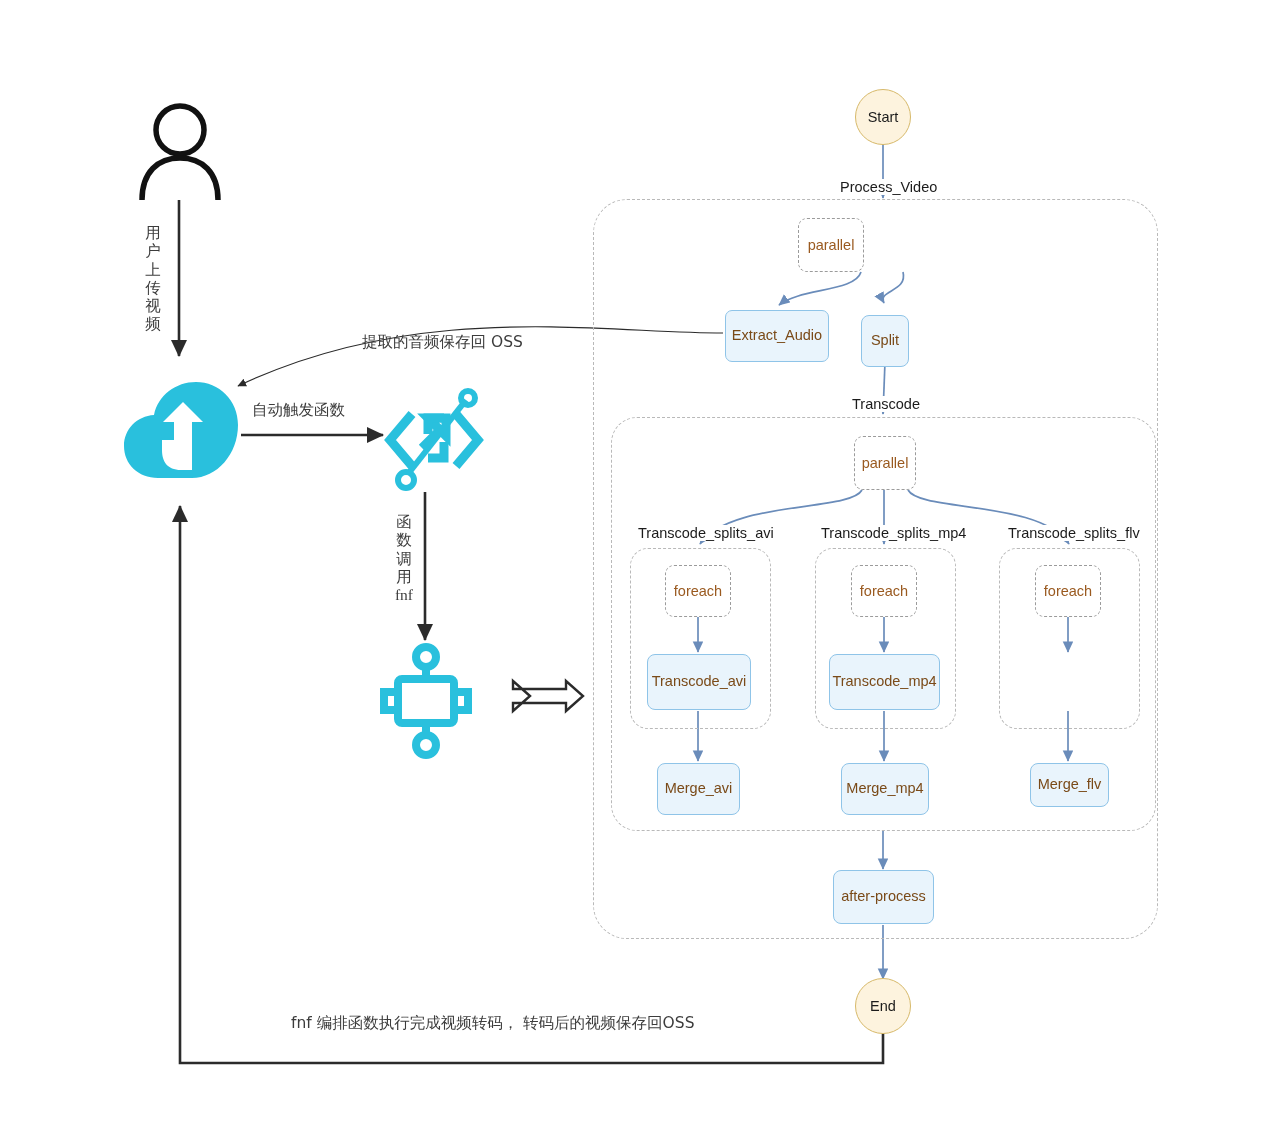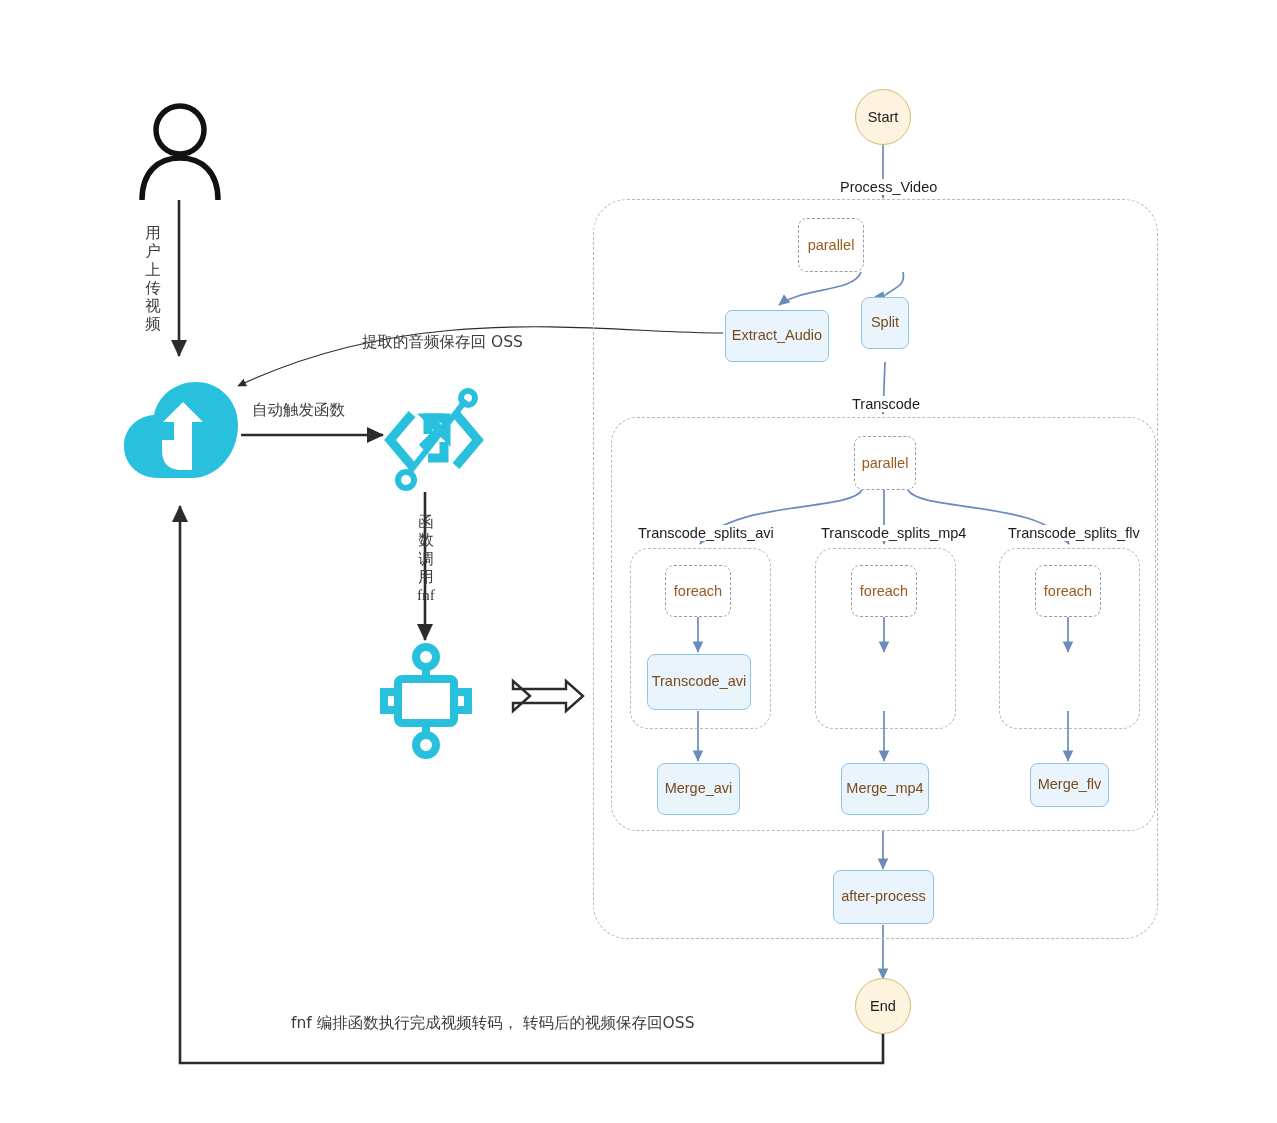--- a/index.html
+++ b/index.html
@@ -197,23 +197,24 @@
   <div class="term" style="left:855px; top:89px; width:56px; height:56px;">Start</div>
   <div class="term" style="left:855px; top:978px; width:56px; height:56px;">End</div>
 
   <div class="ghost" style="left:798px; top:218px; width:66px; height:54px;">parallel</div>
   <div class="ghost" style="left:854px; top:436px; width:62px; height:54px;">parallel</div>
   <div class="ghost" style="left:665px; top:565px; width:66px; height:52px;">foreach</div>
   <div class="ghost" style="left:851px; top:565px; width:66px; height:52px;">foreach</div>
   <div class="ghost" style="left:1035px; top:565px; width:66px; height:52px;">foreach</div>
 
   <div class="node" style="left:725px; top:310px; width:104px; height:52px;border-radius:7px;">Extract_Audio</div>
-  <div class="node" style="left:861px; top:297px; width:48px; height:52px;">Split</div>
+  <div class="node" style="left:861px; top:315px; width:48px; height:52px;">Split</div>
 
   <div class="node" style="left:647px; top:654px; width:104px; height:56px;">Transcode_avi</div>
+  <div class="node" style="left:829px; top:654px; width:111px; height:56px;">Transcode_mp4</div>
 
   <div class="node" style="left:657px; top:763px; width:83px; height:52px;">Merge_avi</div>
   <div class="node" style="left:841px; top:763px; width:88px; height:52px;">Merge_mp4</div>
   <div class="node" style="left:1030px; top:763px; width:79px; height:44px;">Merge_flv</div>
 
   <div class="node" style="left:833px; top:870px; width:101px; height:54px;">after-process</div>
 
   <div class="icon-wrap" style="left:135px; top:100px; width:90px; height:100px;">
     <svg width="90" height="100" viewBox="0 0 90 100" xmlns="http://www.w3.org/2000/svg">
       <circle cx="45" cy="30" r="24" fill="none" stroke="#111" stroke-width="5.5"></circle>
@@ -264,17 +265,17 @@
       </g>
     </svg>
   </div>
 
   <div class="vcap" style="left:143px; top:224px;">用户上传视频</div>
 
   <div class="cap cap-cn" style="left:252px; top:400px;">自动触发函数</div>
 
   <div class="cap cap-cn" style="left:362px; top:332px;">提取的音频保存回 OSS</div>
 
-  <div class="vcap" style="left:416px; top:513px;">函数调用 fnf</div>
+  <div class="vcap" style="left:394px; top:513px;">函数调用 fnf</div>
 
   <div class="cap cap-cn" style="left:291px; top:1013px;">fnf 编排函数执行完成视频转码， 转码后的视频保存回OSS</div>
 
 </div>
 
 </body></html>

